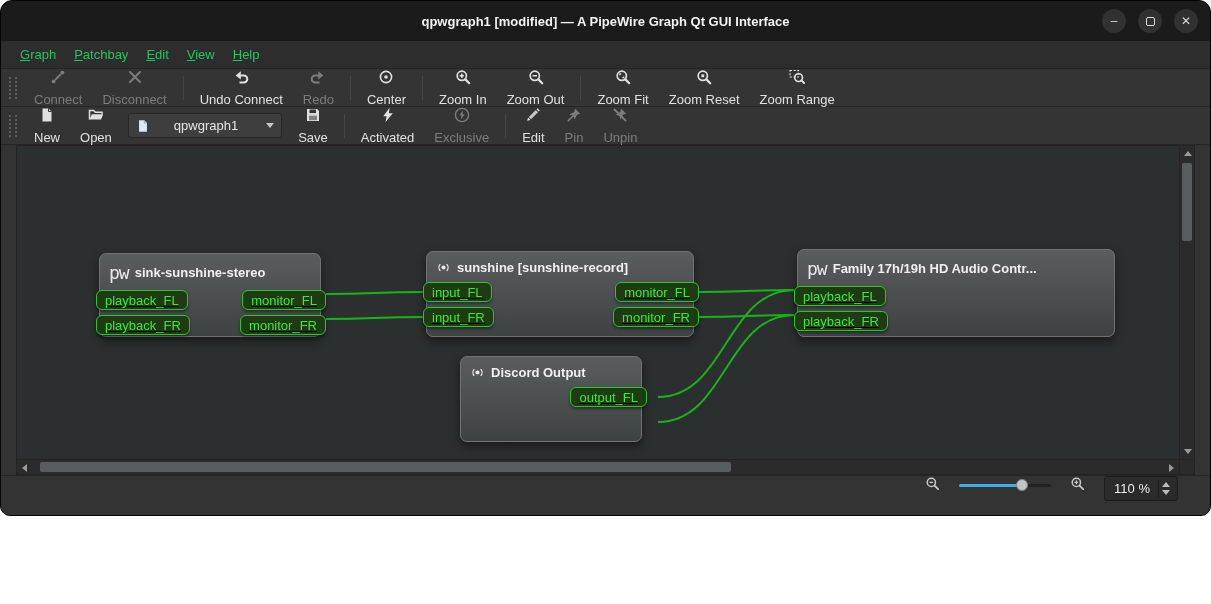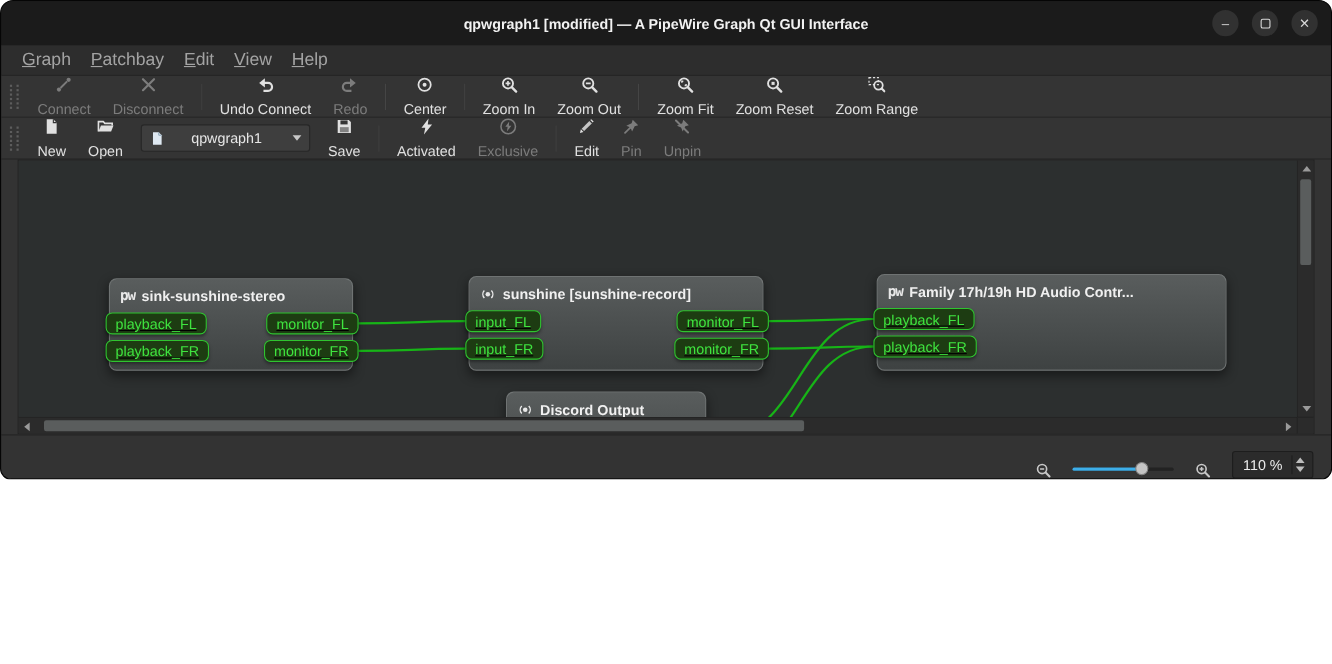--- a/index.html
+++ b/index.html
@@ -1,20 +1,20 @@
 <!DOCTYPE html>
 <html style="--port-text: #3fe43f; --port-bg: #1d3c12; --port-border: #2fc42f; --slider-fill: #3daee9;"><head>
 <meta charset="utf-8">
 <style>
   * { box-sizing: border-box; margin: 0; padding: 0; }
   html,body { background:#ffffff; }
   body { font-family: "Liberation Sans", "DejaVu Sans", sans-serif; }
 
   .window {
-    width: 1211px; height: 436px;
+    width: 1211px; height: 516px;
     background: #161616;
     border-radius: 12px 12px 10px 10px;
     overflow: hidden;
     display: flex; flex-direction: column;
     border: 1px solid #050505;
   }
 
   
   .titlebar {
     height: 40px; background: #1b1b1b; position: relative;
@@ -29,21 +29,21 @@
     font-size: 12px; line-height: 1; cursor: default;
   }
   .winbtn .maxbox { width: 9px; height: 9px; border: 1.5px solid #d9d9d9; border-radius: 2px; }
 
   
   .menubar {
     height: 28px; background: #2d2d2d; border-bottom: 1px solid #242424;
     display: flex; align-items: center; padding-left: 10px; flex: 0 0 auto;
   }
   .menu-item {
-    display: inline-block; padding: 4px 9px; color: #a3a3a3; font-size: 16px;
+    display: inline-block; padding: 4px 9px; color: #22c55e; font-size: 13px;
     border-radius: 3px;
   }
   .menu-item::first-letter { text-decoration: underline; }
 
   
   .toolbar {
     height: 38px; background: #343434; border-bottom: 1px solid #262626;
     display: flex; align-items: center; padding: 0 6px; gap: 2px; flex: 0 0 auto;
   }
   .thandle {
@@ -85,21 +85,21 @@
     background: linear-gradient(#595d5d, #3e4242);
     border: 1px solid #6f7373; border-radius: 7px;
     box-shadow: 0 4px 10px rgba(0,0,0,0.45);
   }
   .gnode-head {
     display: flex; align-items: center; gap: 6px;
     padding: 8px 9px 4px; color: #f0f0f0; font-size: 13px; font-weight: bold;
     white-space: nowrap; overflow: hidden;
   }
   .gnode-icon { color: #e8e8e8; display: flex; align-items: center; }
-  .gnode-icon.pw { font-family: "DejaVu Sans Mono", monospace; font-size: 13px; font-weight: bold; letter-spacing: -1px; }
+  .gnode-icon.pw { font-family: "DejaVu Sans Mono", monospace; font-size: 18px; font-weight: normal; letter-spacing: -1px; }
   .gnode-body { display: flex; flex-direction: column; gap: 5px; padding-top: 3px; }
   .grow { display: flex; justify-content: space-between; align-items: center; height: 20px; text-decoration: underline; }
   .port {
     display: inline-flex; align-items: center; height: 20px; padding: 0 8px;
     background: var(--port-bg, #1d3c12);
     border: 1px solid var(--port-border, #2fc42f);
     border-radius: 6px;
     color: var(--port-text, #3fe43f);
     font-size: 13px; white-space: nowrap;
     box-shadow: 0 2px 3px rgba(0,0,0,0.4);
@@ -118,22 +118,22 @@
   .tri-right { width:0; height:0; border-top:4px solid transparent; border-bottom:4px solid transparent; border-left:5px solid #9a9a9a; }
   .vtrack { flex: 1; position: relative; }
   .vthumb { position: absolute; left: 2px; right: 2px; top: 2px; height: 78px; background: #5a5d5d; border-radius: 2px; }
   .htrack { flex: 1; position: relative; }
   .hthumb { position: absolute; top: 2px; bottom: 2px; left: 8px; width: 61%; background: #5a5d5d; border-radius: 2px; }
   .scorner { background: #2b2b2b; border-left: 1px solid #242424; border-top: 1px solid #242424; }
 
   
   .statusbar {
     height: 40px; background: #333333; border-top: 1px solid #262626;
-    display: flex; align-items: flex-end; justify-content: flex-end;
-    padding: 0 16px; gap: 19px; flex: 0 0 auto; color: #c8c8c8;
+    display: flex; align-items: flex-start; justify-content: flex-end;
+    padding: 0 32px; gap: 19px; flex: 0 0 auto; color: #c8c8c8;
   }
   .slider { width: 92px; height: 18px; position: relative; }
   .slider-track { position: absolute; left: 0; right: 0; top: 8px; height: 3px; background: #222222; border-radius: 2px; }
   .slider-fill  { position: absolute; left: 0; top: 8px; height: 3px; background: var(--slider-fill, #3daee9); border-radius: 2px; }
   .slider-handle{ position: absolute; top: 3px; left: calc(68% - 6px); width: 12px; height: 12px; border-radius: 6px; background: #c4c4c4; border: 1px solid #818181; }
   .spin {
     display: flex; align-items: center; height: 25px;
     background: #2b2b2b; border: 1px solid #1d1d1d; border-radius: 3px;
     padding: 0 4px 0 9px; color: #ececec; font-size: 13px;
   }

